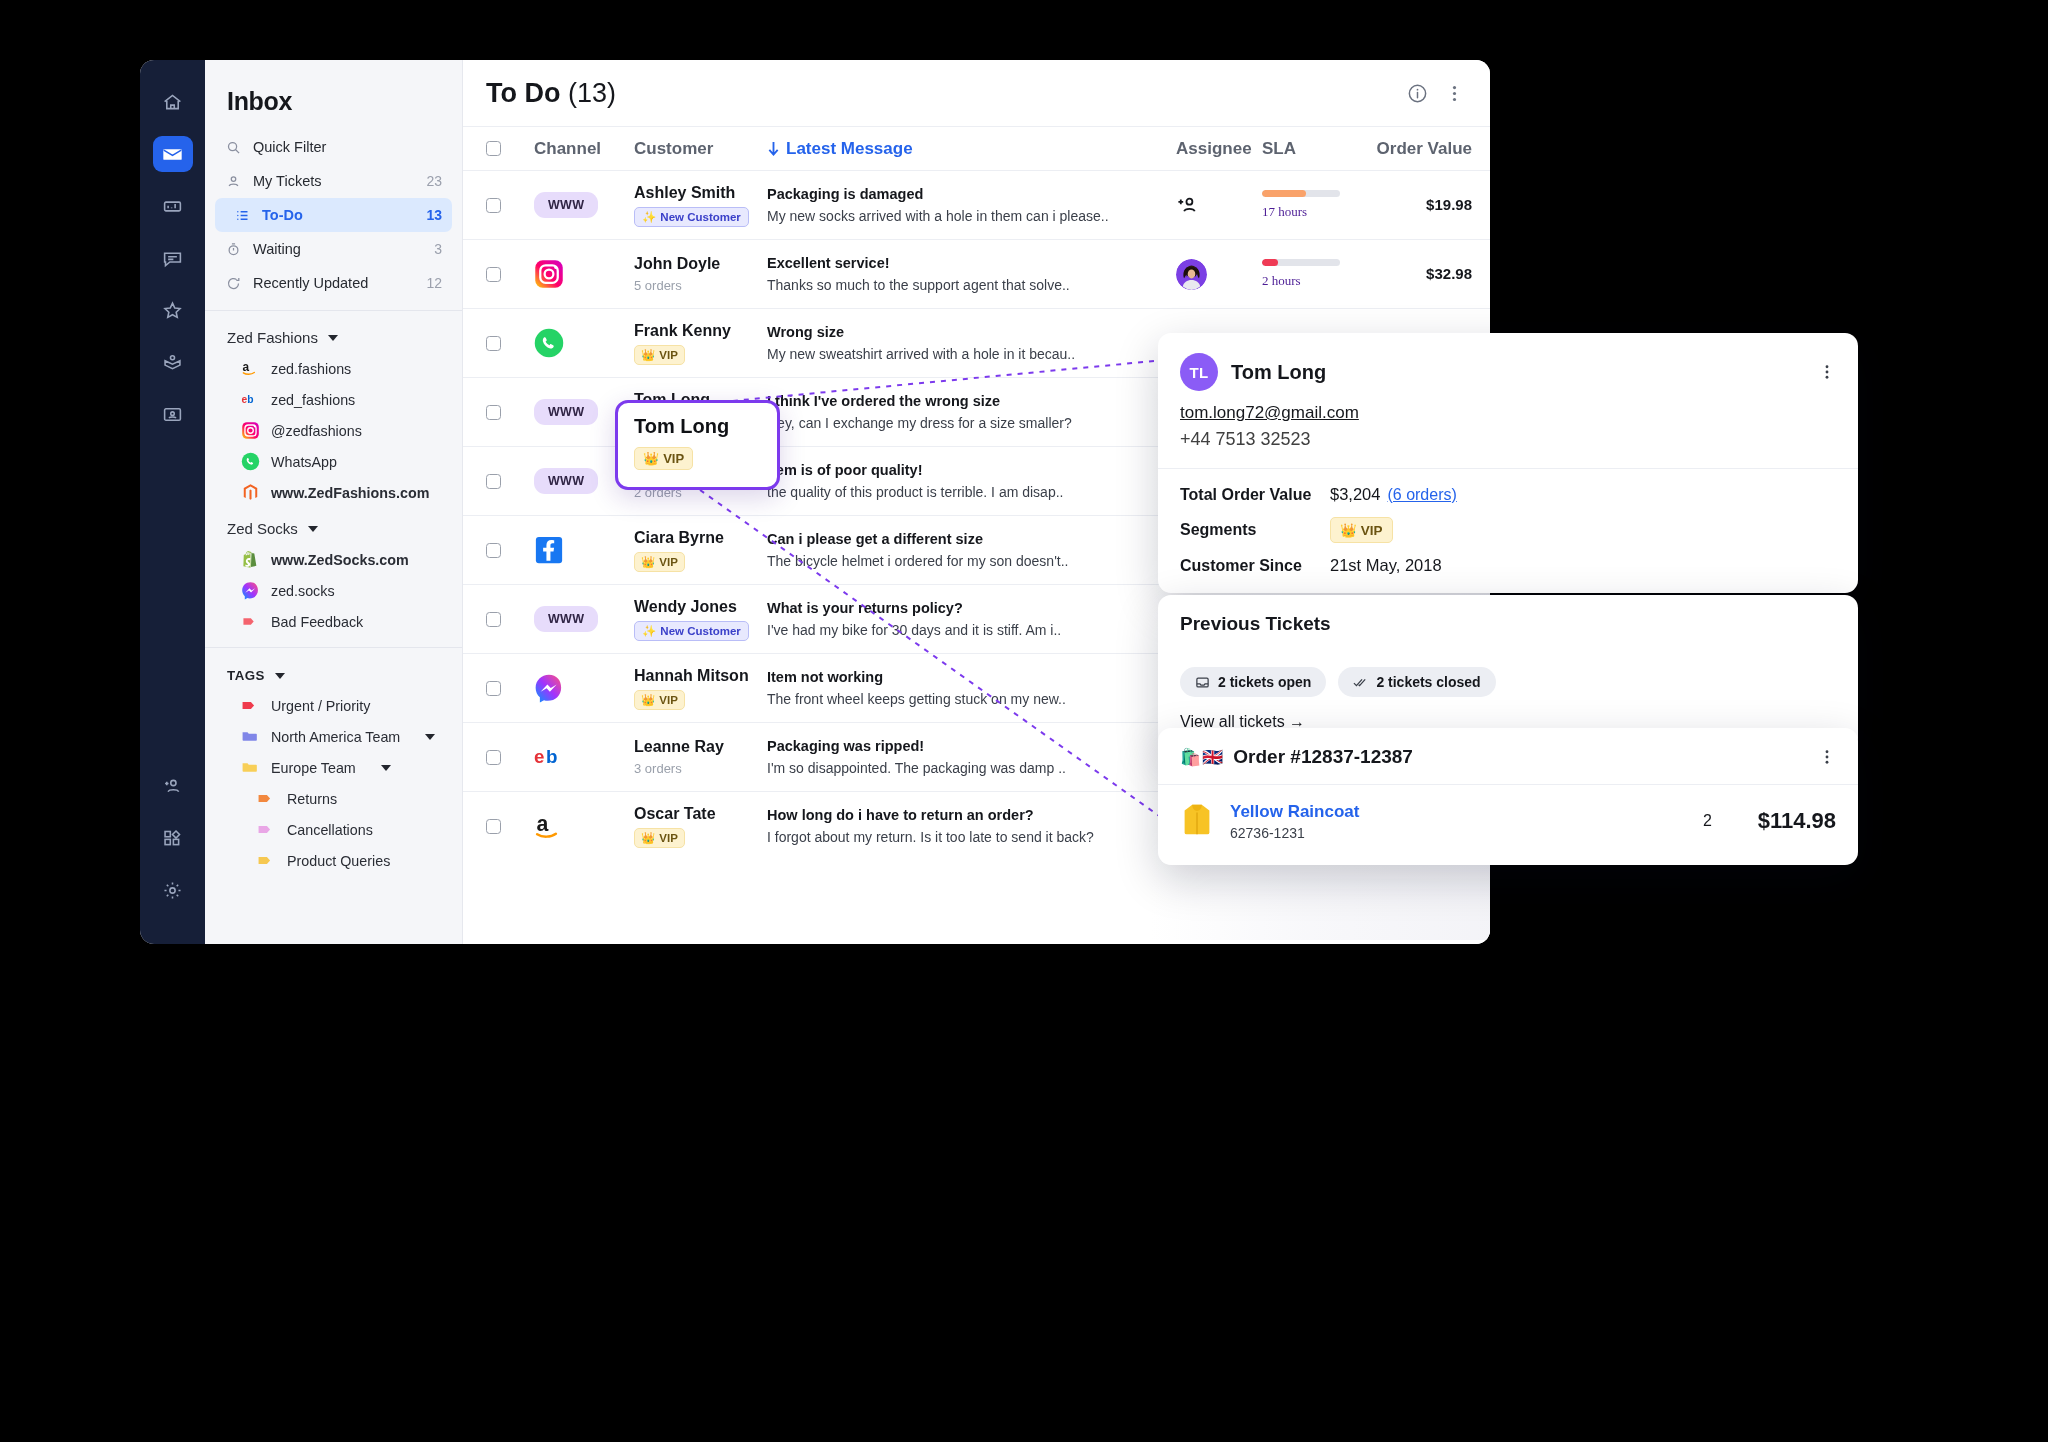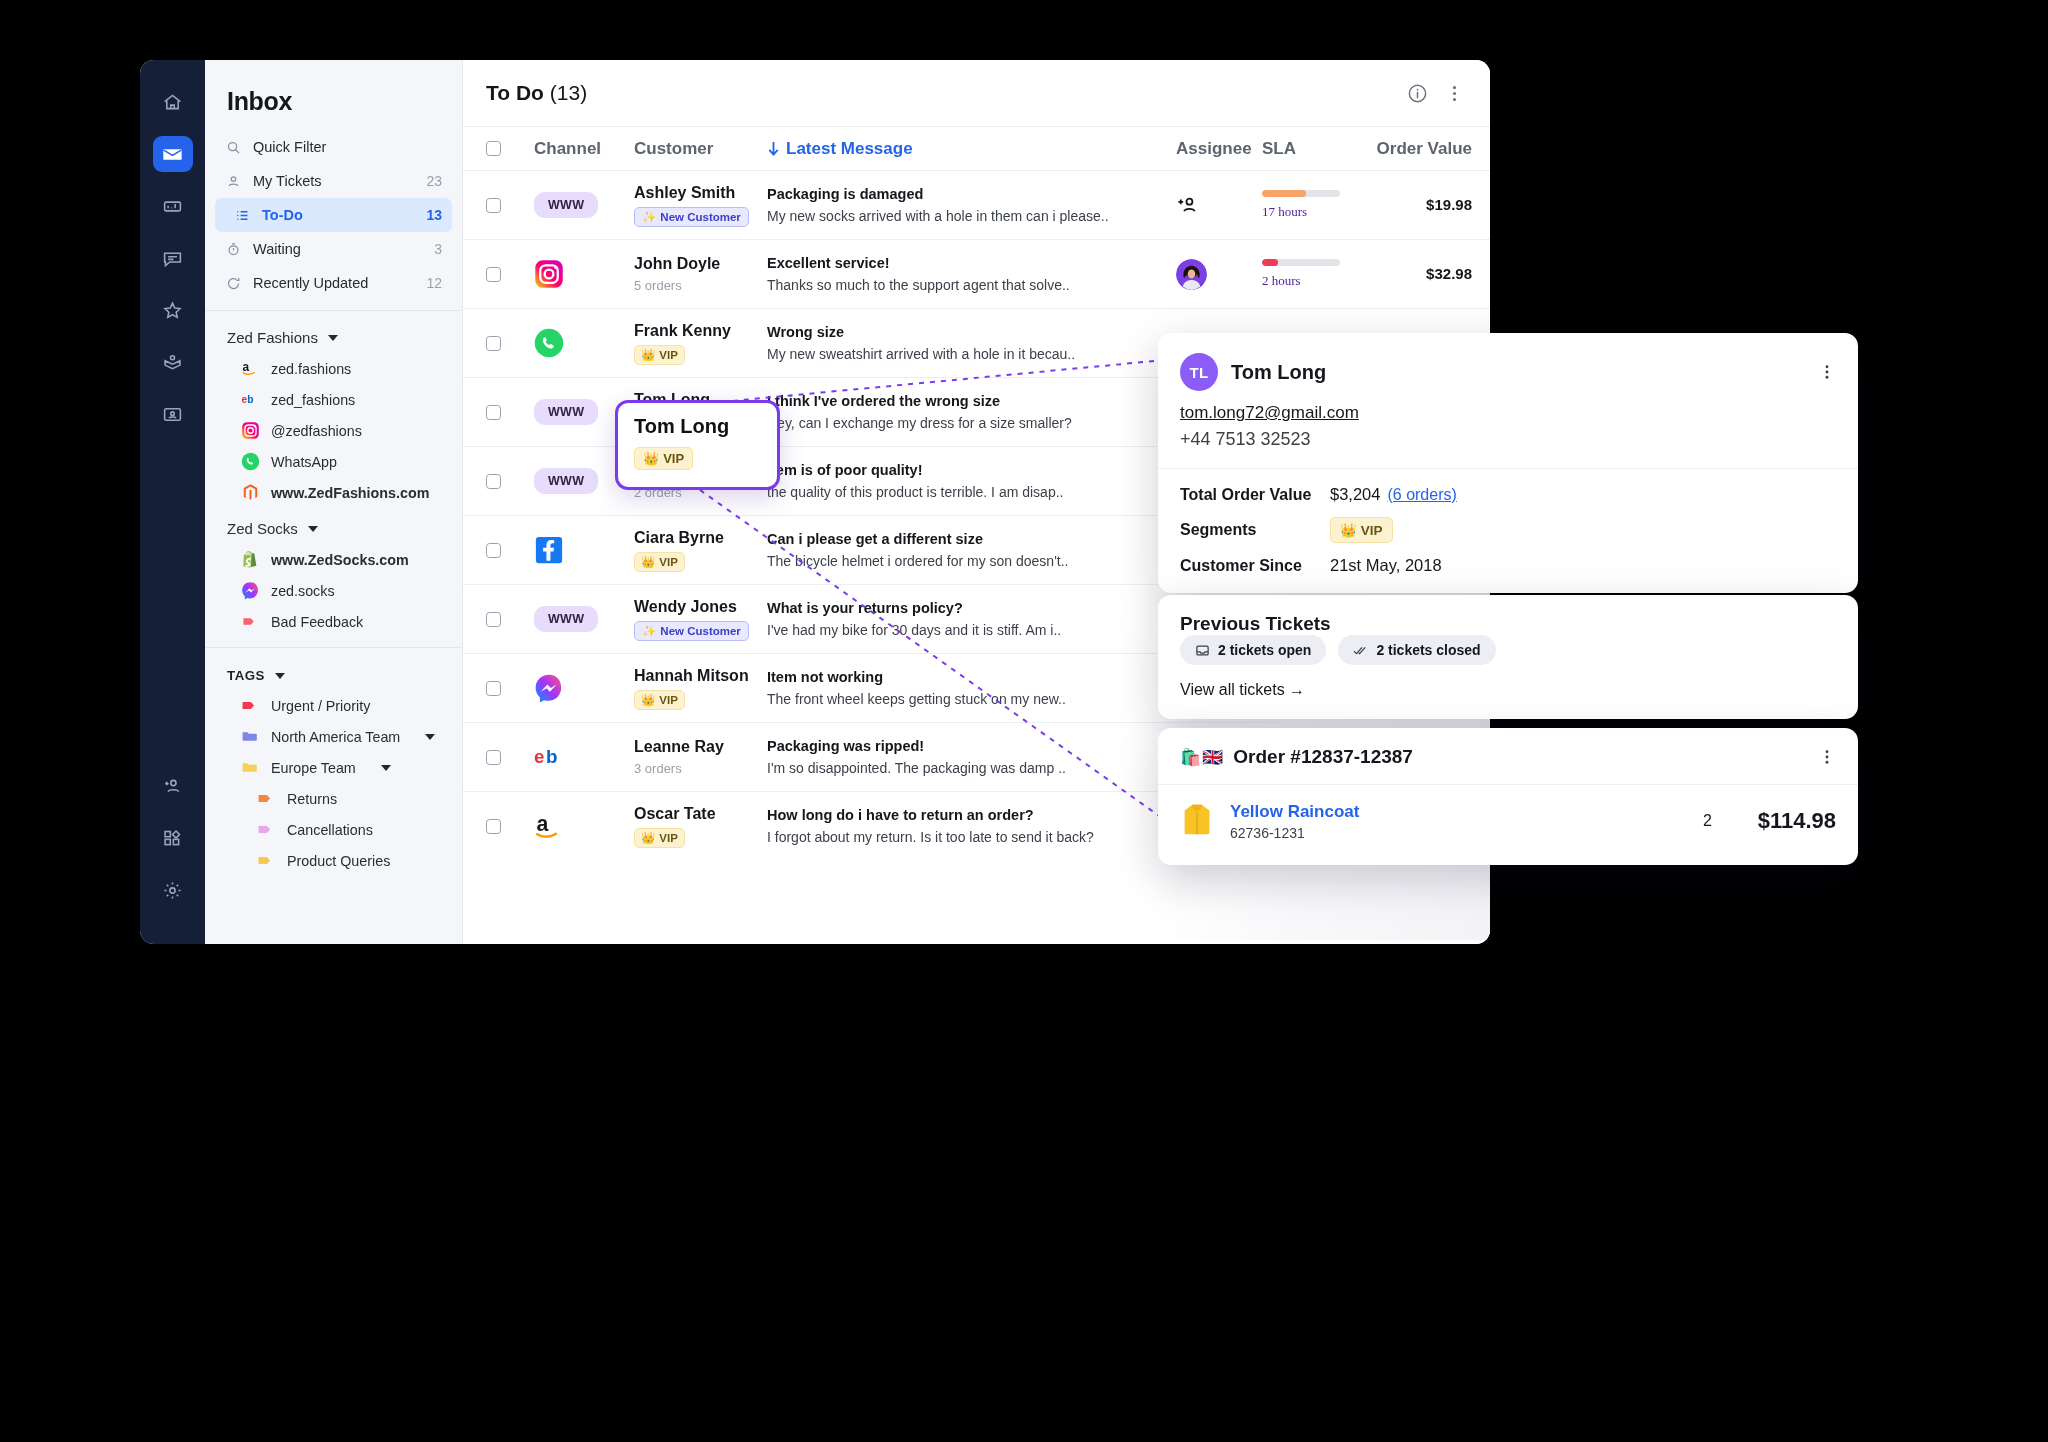--- a/index.html
+++ b/index.html
@@ -76,21 +76,21 @@
   .ch-ico svg { width:19px; height:19px; display:block; }
   .tag-chip { width:17px; height:13px; flex:0 0 17px; }
   .sb-chan.indent2 { padding-left:52px; }
 
   
   .main { flex:1 1 auto; display:flex; flex-direction:column; background:#fff; min-width:0;}
   .main-hd {
     height: 66px; display:flex; align-items:center; padding: 0 25px 0 23px;
     border-bottom: 0;
   }
-  .main-title { font-size:21px; font-weight:700; color:#15171c;}
+  .main-title { font-size:27px; font-weight:700; color:#15171c;}
   .main-title .cnt { font-weight:400; color:#15171c;}
   .hd-actions { margin-left:auto; display:flex; align-items:center; gap:16px; color:#6b7280;}
   .icon-btn { cursor:pointer; display:flex; align-items:center; justify-content:center; }
   .icon-btn svg{ width:21px;height:21px; display:block;}
 
   
   .tbl { flex:1 1 auto; overflow:hidden; }
   .thead, .trow {
     display:flex; align-items:center;
     padding: 0 6px 0 23px;
@@ -178,21 +178,21 @@
   .p-sep { height:1px;background:#eceef3;}
   .p-rows { padding: 16px 22px 18px 22px;}
   .p-row { display:flex; align-items:center; margin-bottom:13px;}
   .p-row:last-child{margin-bottom:0;}
   .p-lab { width:150px; font-size:16px;font-weight:700;color:#15171c;}
   .p-val { font-size:16.5px; color:#15171c;}
   .p-link{ color:#2563eb; text-decoration:underline; margin-left:7px;}
 
   .p-tick { left:1158px; top:595px; width:700px; padding: 18px 22px 20px 22px;}
   .p-tick h3 { font-size:19px;font-weight:700;color:#15171c;}
-  .chips { display:flex; gap:12px; margin-top:0;}
+  .chips { display:flex; gap:12px; margin-top:32px;}
   .chip {
     display:flex;align-items:center;gap:8px; background:#eceef3; color:#15171c;
     border-radius:16px; padding:7px 15px; font-size:14px;
   }
   .chip b{font-weight:700;}
   .chip svg{width:15px;height:15px;display:block;color:#3a3f49;}
   .viewall { margin-top:16px; font-size:16px;color:#15171c; cursor:pointer;}
 
   .p-order { left:1158px; top:728px; width:700px; }
   .o-head { display:flex; align-items:center; gap:9px; padding:18px 22px 16px 22px;}

